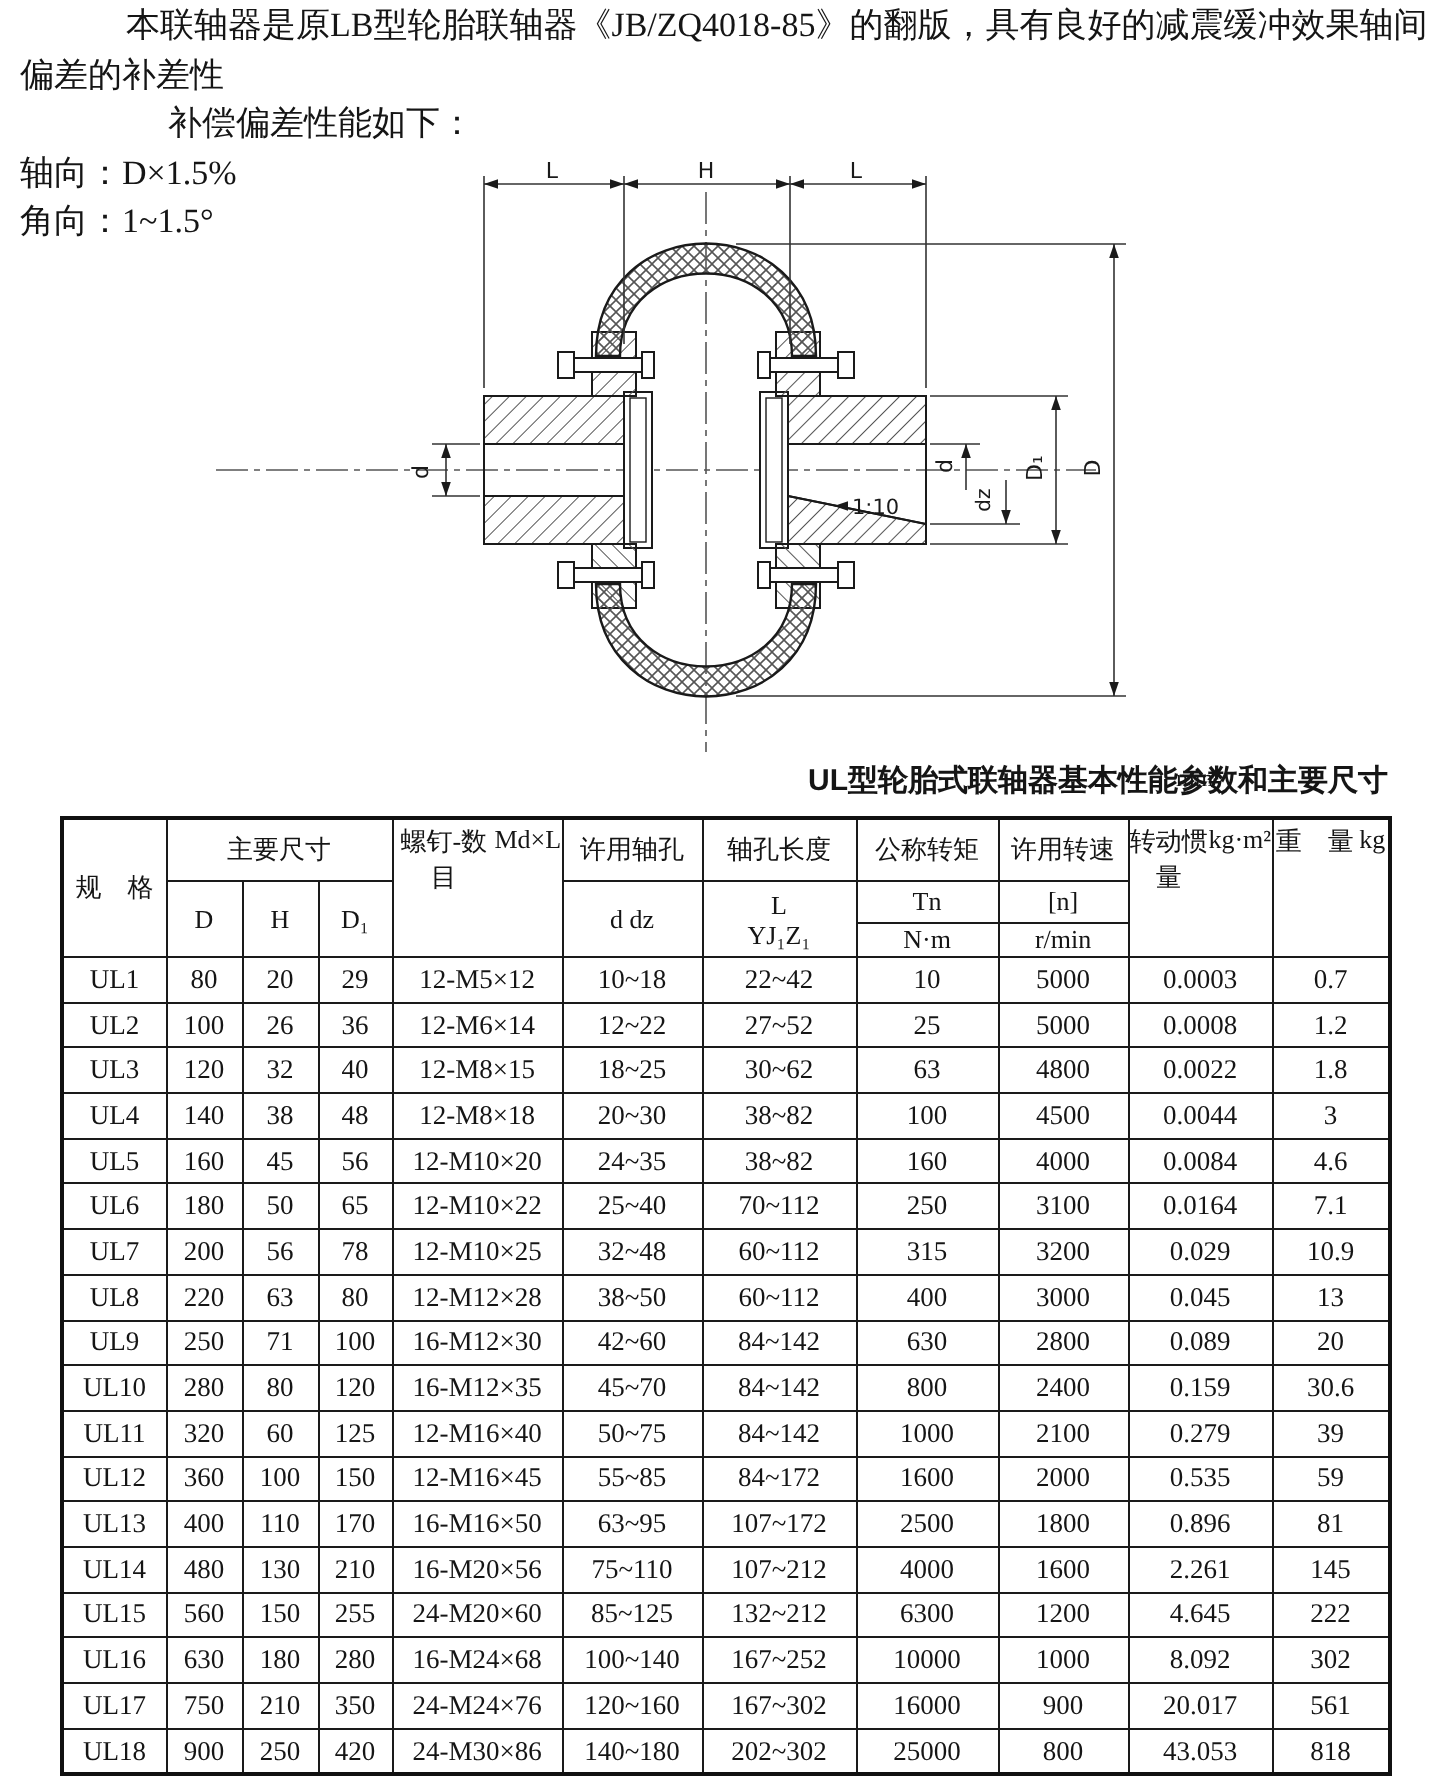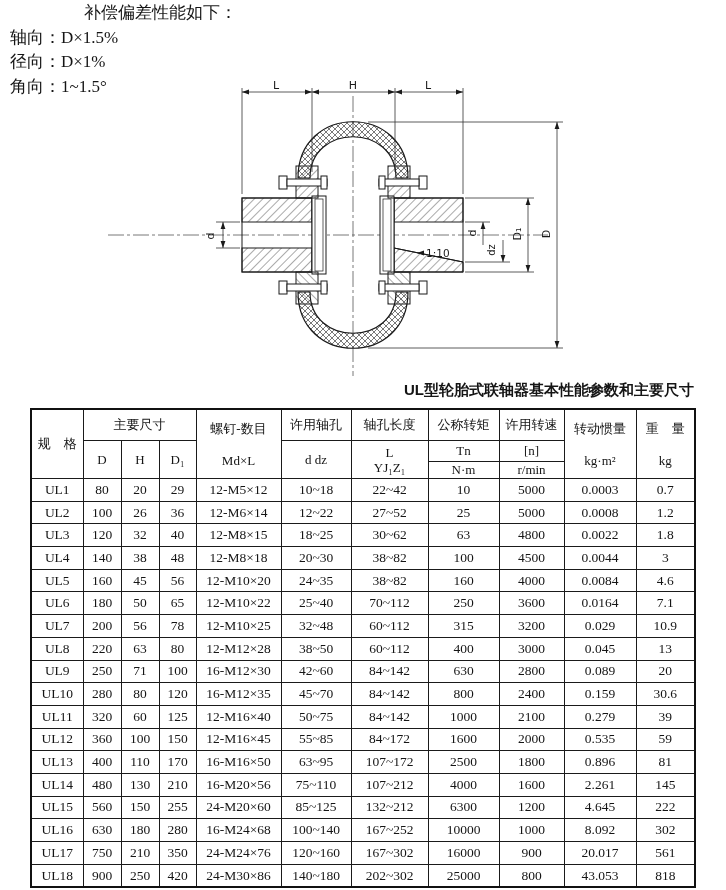--- a/index.html
+++ b/index.html
@@ -19,32 +19,32 @@
   .caption .unit{position:absolute;left:558px;top:1px;font-family:"Liberation Serif","DejaVu Serif",serif;
                  font-weight:normal;font-size:12px;}
   
   table.spec{position:absolute;left:30px;top:408px;width:664px;border-collapse:collapse;
              table-layout:fixed;border:2px solid #111;font-size:13px;}
   table.spec td{border:1px solid #1a1a1a;text-align:center;vertical-align:middle;padding:0;overflow:hidden;}
   tr.h1 td{height:30px;}
   tr.h2 td{height:20px;}
   tr.h3 td{height:16px;}
   tbody td{height:21.7px;font-size:13.5px;}
-  .stack{display:flex;flex-direction:column;justify-content:space-around;height:64px;}
+  .stack{display:flex;flex-direction:row;justify-content:space-around;height:64px;}
   .stack2{line-height:15px;}
 </style>
 </head>
 <body>
 
 <div class="page">
 
   <div class="intro">
+    <div class="l1">本联轴器是原LB型轮胎联轴器《JB/ZQ4018-85》的翻版，具有良好的减震缓冲效果轴间偏差的补差性</div>
     <div class="l3">补偿偏差性能如下：</div>
     <div class="l4">轴向：D×1.5%</div>
-    <div class="l5">径向：D×1%</div>
     <div class="l6">角向：1~1.5°</div>
   </div>
 
   <svg class="drawing" width="500" height="300" viewBox="0 0 500 300">
     <defs>
       <pattern id="hatch" width="6" height="6" patternUnits="userSpaceOnUse" patternTransform="rotate(45)">
         <line x1="0" y1="0" x2="0" y2="6" stroke="#555" stroke-width="1"></line>
       </pattern>
       <pattern id="xhatch" width="6" height="6" patternUnits="userSpaceOnUse">
         <line x1="0" y1="0" x2="6" y2="6" stroke="#555" stroke-width="0.8"></line>
@@ -294,21 +294,21 @@
         </tr>
         <tr>
           <td>UL6</td>
           <td>180</td>
           <td>50</td>
           <td>65</td>
           <td>12-M10×22</td>
           <td>25~40</td>
           <td>70~112</td>
           <td>250</td>
-          <td>3600</td>
+          <td>3100</td>
           <td>0.0164</td>
           <td>7.1</td>
         </tr>
         <tr>
           <td>UL7</td>
           <td>200</td>
           <td>56</td>
           <td>78</td>
           <td>12-M10×25</td>
           <td>32~48</td>

